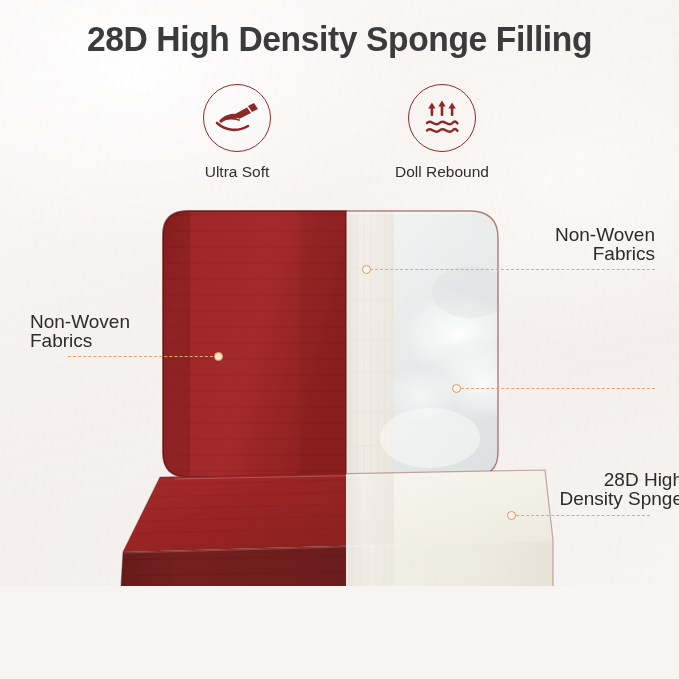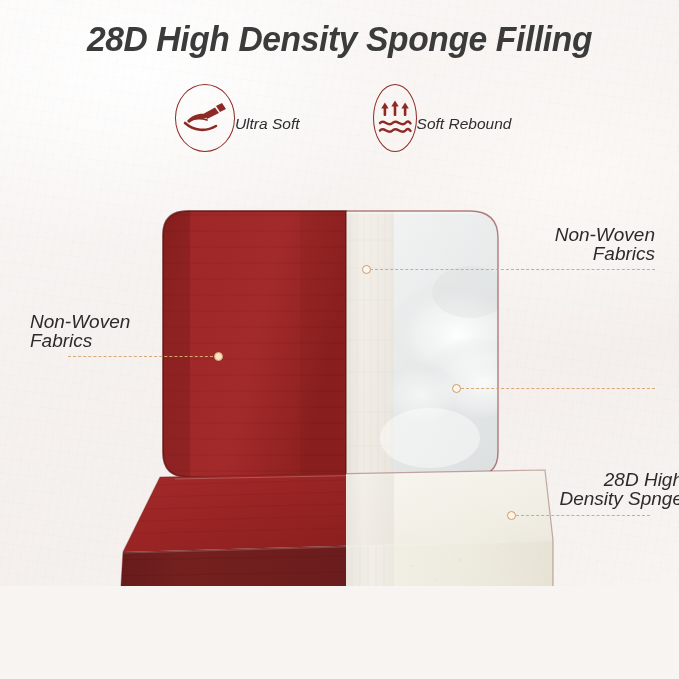--- a/index.html
+++ b/index.html
@@ -9,21 +9,20 @@
     font-family:"Liberation Sans","DejaVu Sans",sans-serif;
     background:#f7f4f2;
   }
   #stage{
     position:relative;width:679px;height:586px;overflow:hidden;
     background:
       radial-gradient(ellipse 70% 50% at 20% 12%, rgba(255,255,255,.95), rgba(255,255,255,0) 60%),
       radial-gradient(ellipse 60% 45% at 85% 30%, rgba(252,249,247,.9), rgba(255,255,255,0) 65%),
       radial-gradient(ellipse 90% 60% at 50% 95%, rgba(246,242,240,.95), rgba(255,255,255,0) 70%),
       linear-gradient(160deg,#fbf9f8 0%,#f6f2f0 40%,#f4efed 70%,#f8f5f3 100%);
-    font-style: italic;
   }
   
   #stage:before{
     content:"";position:absolute;inset:0;pointer-events:none;z-index:0;
     background-image:
       repeating-linear-gradient(101deg, rgba(0,0,0,.012) 0 1px, rgba(255,255,255,0) 1px 9px),
       repeating-linear-gradient(7deg, rgba(0,0,0,.010) 0 1px, rgba(255,255,255,0) 1px 14px),
       repeating-linear-gradient(-38deg, rgba(0,0,0,.008) 0 1px, rgba(255,255,255,0) 1px 23px);
     opacity:.9;
   }
@@ -38,21 +37,21 @@
     letter-spacing:-0.4px;
     transform:scaleX(.96);
     white-space:nowrap;
   }
 
   .features{
     position:absolute;left:0;right:0;top:84px;z-index:5;
     display:flex;justify-content:center;align-items:flex-start;
     gap:80px;
   }
-  .feature{width:125px;display:flex;flex-direction:row;align-items:center;justify-content:center;}
+  .feature{width:125px;display:flex;flex-direction:column;align-items:center;justify-content:center;}
   .icon-ring{
     width:68px;height:68px;border-radius:50%;
     border:1.2px solid #8d2a26;
     display:flex;align-items:center;justify-content:center;
     box-sizing:border-box;
   }
   .icon-ring svg{display:block;}
   .feature-label{
     margin-top:11px;
     font-size:15.5px;line-height:18px;
@@ -130,21 +129,21 @@
             <path d="M7.2 10.5 L10.9 4.5 L14.6 10.5 Z"></path>
             <rect x="19.7" y="7" width="2.6" height="11" rx="1"></rect>
             <path d="M17.3 8.5 L21 2.5 L24.7 8.5 Z"></path>
             <rect x="29.8" y="9" width="2.6" height="9" rx="1"></rect>
             <path d="M27.4 10.5 L31.1 4.5 L34.8 10.5 Z"></path>
           </g>
           <path d="M6 25 C10 20, 14 30, 18.5 25 C23 20, 27 30, 31.5 25 C33.5 22.6, 35 23.4, 36.5 25.4" stroke="#8d2a26" stroke-width="2.4" stroke-linecap="round" fill="none"></path>
           <path d="M6 32.5 C10 27.5, 14 37.5, 18.5 32.5 C23 27.5, 27 37.5, 31.5 32.5 C33.5 30.1, 35 30.9, 36.5 32.9" stroke="#8d2a26" stroke-width="2.4" stroke-linecap="round" fill="none"></path>
         </svg>
       </div>
-      <div class="feature-label">Soft Rebound</div>
+      <div class="feature-label">Doll Rebound</div>
     </div>
 
   </div>
 
   <svg id="product" viewBox="0 0 679 679">
     <defs>
 
       <linearGradient id="gRedBack" x1="0" y1="0" x2="1" y2="0.35">
         <stop offset="0%" stop-color="#8e1f1f"></stop>
         <stop offset="22%" stop-color="#9f2727"></stop>

